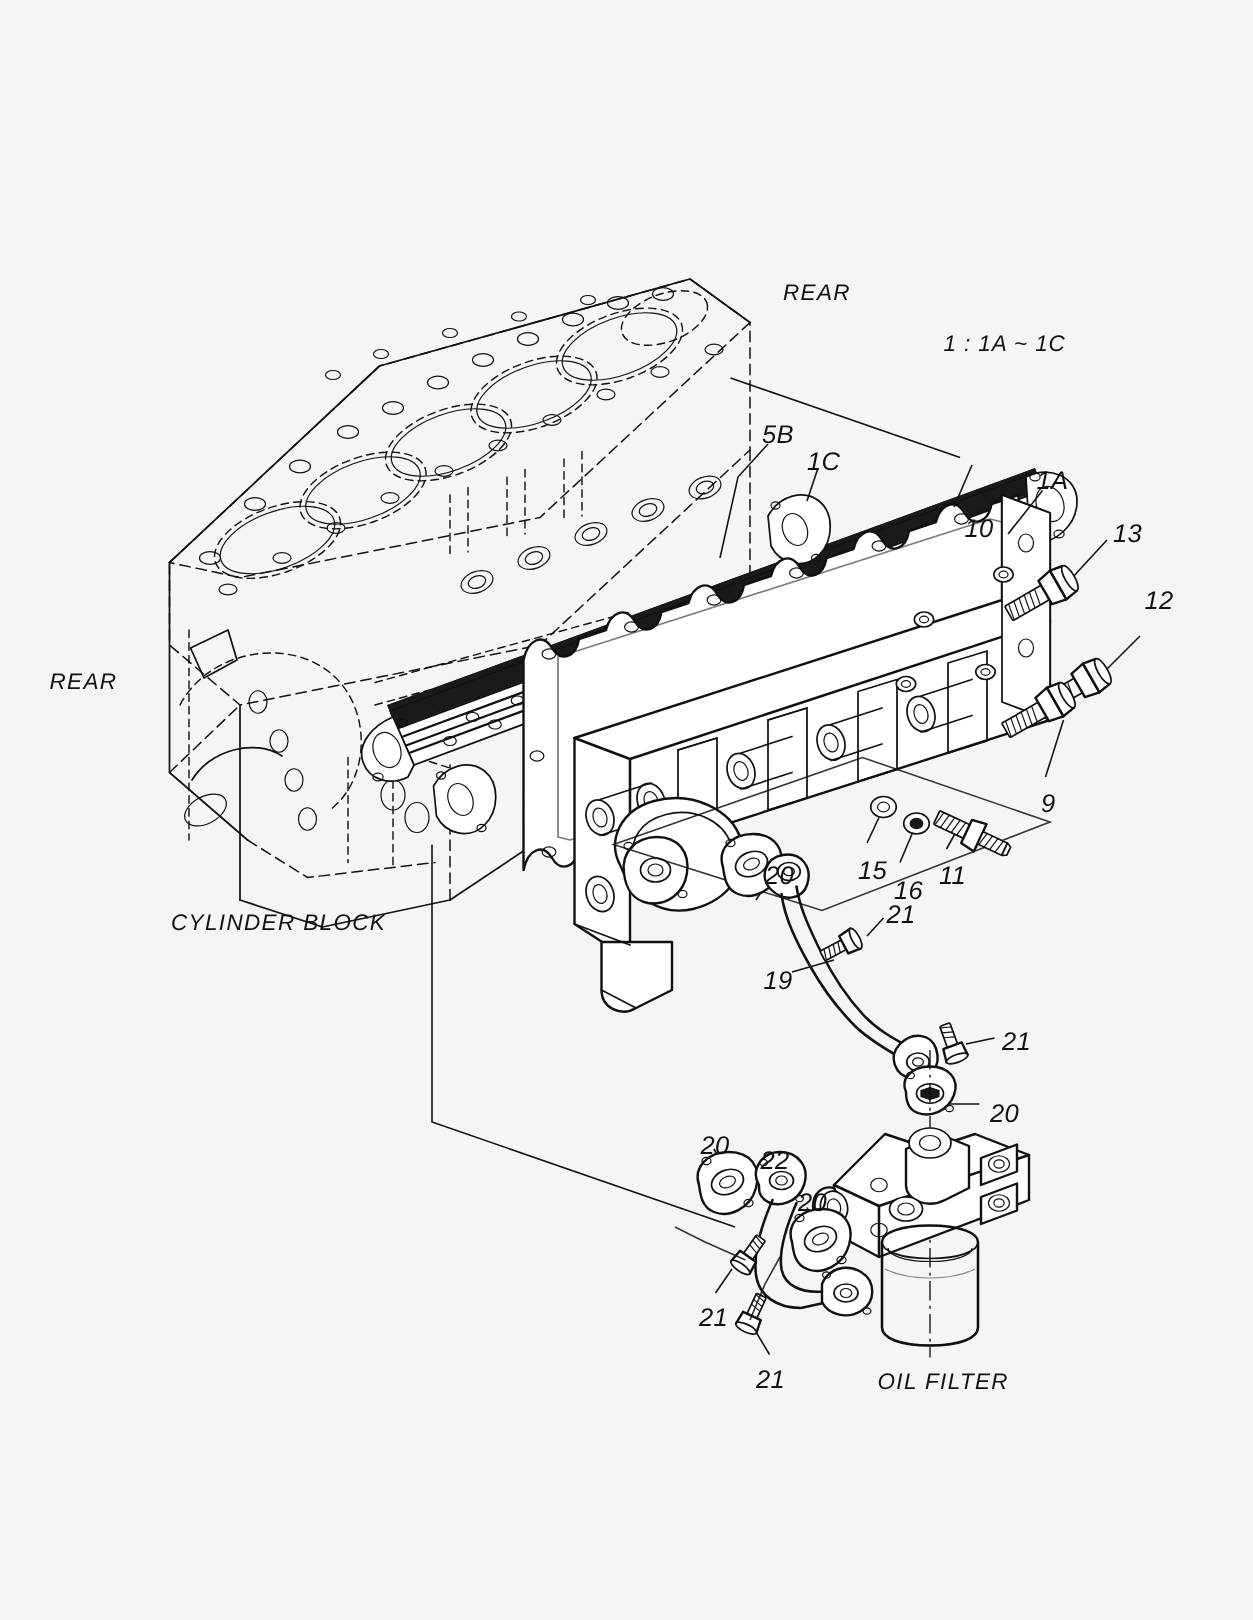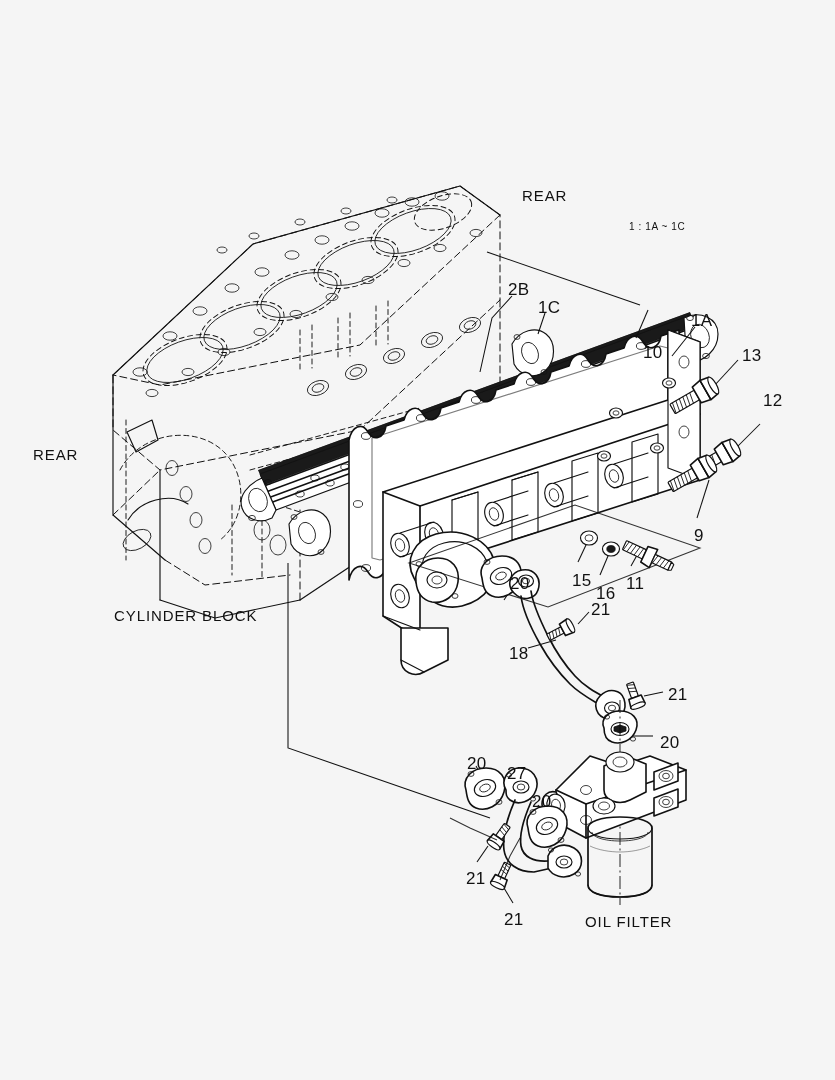--- a/index.html
+++ b/index.html
@@ -3,33 +3,33 @@
 <meta charset="utf-8">
 <title>Oil Cooler Parts Diagram</title>
 <style>
   html,body{margin:0;padding:0;}
   body{
     width:835px;height:1080px;
     background:#f5f5f5;
     font-family:"Liberation Sans","DejaVu Sans",sans-serif;
     overflow:hidden;
   }
-  #sheet{position:relative;width:835px;height:808px;background:#f5f5f5;}
+  #sheet{position:relative;width:835px;height:808px;background:#f5f5f5;font-style:italic;}
   #art{position:absolute;left:0;top:0;width:835px;height:1080px;}
   .lbl{
     position:absolute;
     font-family:"Liberation Sans","DejaVu Sans",sans-serif;
     color:#111;
     white-space:nowrap;
     line-height:1;
     user-select:none;
   }
   .lbl.num{font-size:17px;letter-spacing:.2px;}
   .lbl.word{font-size:15px;letter-spacing:.9px;}
-  .lbl.note{font-size:10px;letter-spacing:.6px;}
+  .lbl.note{font-size:15px;letter-spacing:.6px;}
 </style>
 </head>
 <body>
 
 <div id="sheet">
 
   <svg id="art" viewBox="0 0 835 1080" xmlns="http://www.w3.org/2000/svg">
     <defs>
       <style>
         .s  { fill:none; stroke:#111; stroke-width:1.15; stroke-linejoin:round; stroke-linecap:round; }
@@ -648,34 +648,34 @@
   <div class="lbl word" style="left:522px;top:188px;">REAR</div>
 
   <div class="lbl word" style="left:33px;top:447px;">REAR</div>
 
   <div class="lbl note" style="left:629px;top:222px;">1 : 1A ~ 1C</div>
 
   <div class="lbl word" style="left:114px;top:608px;">CYLINDER BLOCK</div>
 
   <div class="lbl word" style="left:585px;top:914px;">OIL FILTER</div>
 
-  <div class="lbl num" style="left:508px;top:281px;">2B</div>
+  <div class="lbl num" style="left:508px;top:281px;">5B</div>
   <div class="lbl num" style="left:538px;top:299px;">1C</div>
   <div class="lbl num" style="left:643px;top:296px;margin-top:48px;">10</div>
   <div class="lbl num" style="left:691px;top:312px;text-align:center;">1A</div>
   <div class="lbl num" style="left:742px;top:347px;">13</div>
   <div class="lbl num" style="left:763px;top:392px;">12</div>
   <div class="lbl num" style="left:694px;top:527px;">9</div>
   <div class="lbl num" style="left:572px;top:572px;">15</div>
   <div class="lbl num" style="left:596px;top:585px;">16</div>
   <div class="lbl num" style="left:626px;top:575px;">11</div>
   <div class="lbl num" style="left:510px;top:575px;">20</div>
   <div class="lbl num" style="left:591px;top:601px;">21</div>
-  <div class="lbl num" style="left:509px;top:645px;">18</div>
+  <div class="lbl num" style="left:509px;top:645px;">19</div>
   <div class="lbl num" style="left:668px;top:686px;">21</div>
   <div class="lbl num" style="left:660px;top:734px;">20</div>
   <div class="lbl num" style="left:467px;top:755px;">20</div>
-  <div class="lbl num" style="left:507px;top:765px;">27</div>
+  <div class="lbl num" style="left:507px;top:765px;">22</div>
   <div class="lbl num" style="left:532px;top:793px;">20</div>
   <div class="lbl num" style="left:466px;top:870px;">21</div>
   <div class="lbl num" style="left:504px;top:911px;">21</div>
 
 </div>
 
 </body></html>

